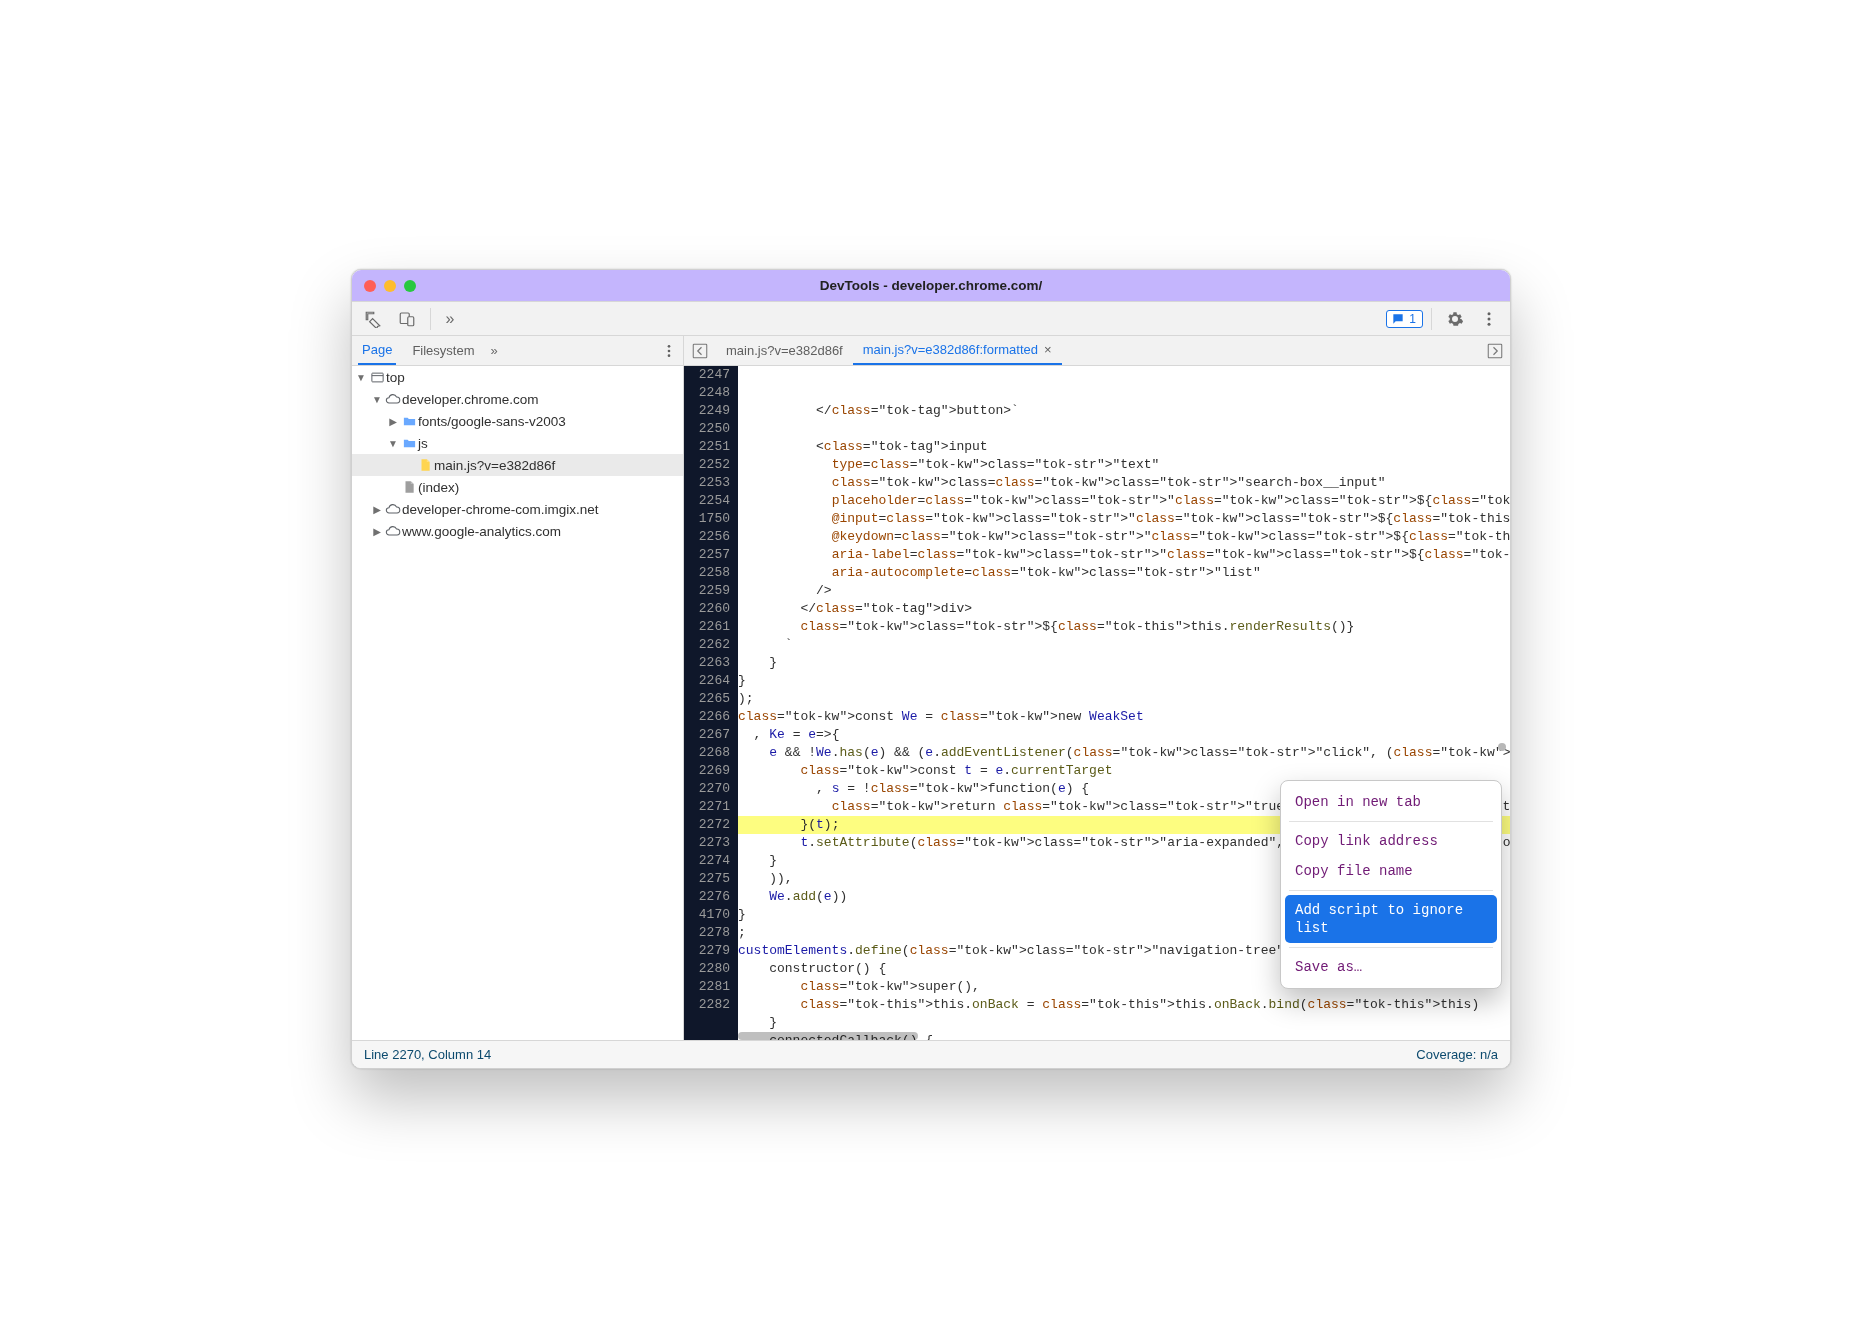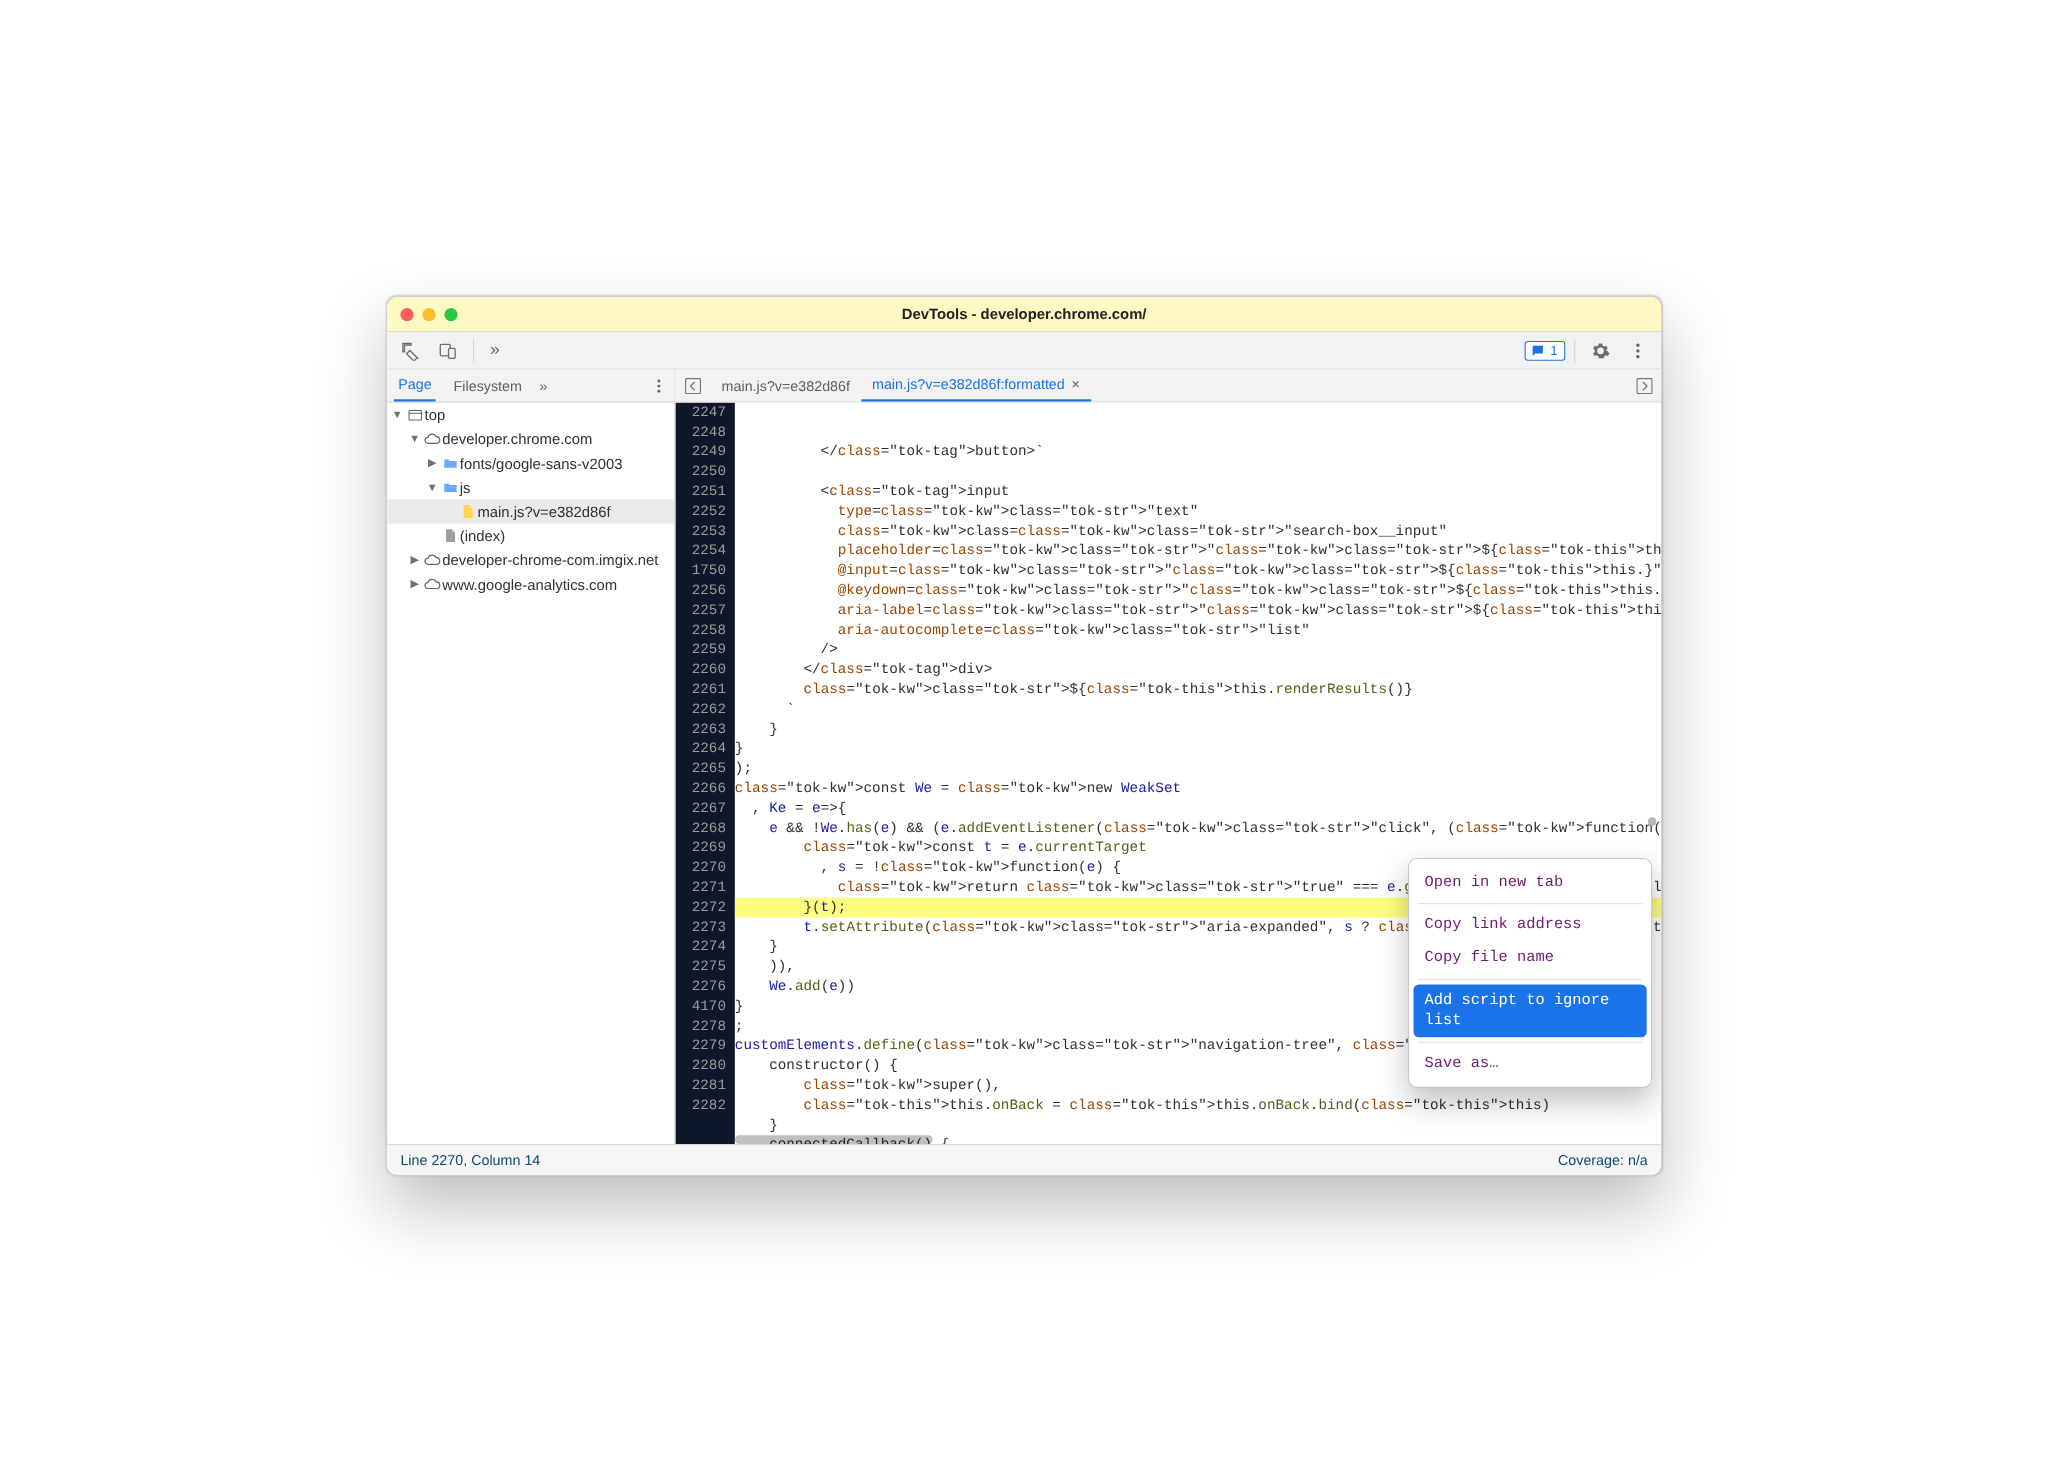--- a/index.html
+++ b/index.html
@@ -20,21 +20,21 @@
     border-radius: 10px;
     box-shadow: 0 30px 60px rgba(0,0,0,0.25), 0 0 2px rgba(0,0,0,0.2);
     overflow: hidden;
     background: #fff;
     display: flex;
     flex-direction: column;
   }
   
   .titlebar {
     height: 32px;
-    background: #fef9c3;
+    background: #c4b5fd;
     border-bottom: 1px solid #d7d7d7;
     display: flex;
     align-items: center;
     position: relative;
   }
   .traffic { display:flex; gap:8px; padding-left:12px;}
   .tl { width:12px; height:12px; border-radius:50%; }
   .tl.red { background:#ff5f57; }
   .tl.yellow { background:#febc2e; }
   .tl.green { background:#28c840; }
@@ -56,21 +56,21 @@
   .tabs { display:flex; align-items:stretch; height:100%; }
   .tab { padding: 0 14px; display:flex; align-items:center; cursor:default; color:#5f5f5f;}
   .tab.active { color:#1a73e8; border-bottom:2px solid #1a73e8; background:transparent; font-weight:400;}
   .tb-spacer { flex:1; }
   .badge { display:inline-flex; align-items:center; gap:4px; background:#fff; border:1px solid #1a73e8; border-radius:3px; padding:1px 6px 1px 4px; font-size:12px; color:#1a73e8; }
   .badge svg { fill:#1a73e8; }
   .gear, .kebab, .more { fill:#616161; }
   
   .workspace { flex:1; display:flex; min-height:0; }
   
-  .sidebar { width:262px; border-right:1px solid #d7d7d7; display:flex; flex-direction:column; min-width:0;}
+  .sidebar { width:332px; border-right:1px solid #d7d7d7; display:flex; flex-direction:column; min-width:0;}
   .side-header { height:30px; border-bottom:1px solid #d7d7d7; background:#f2f2f2; display:flex; align-items:center; padding:0 6px; gap:12px; font-size:13px; position:relative;}
   .side-tab { color:#5f5f5f; padding:0 4px; height:100%; display:flex; align-items:center;}
   .side-tab.active { color:#1a73e8; border-bottom:2px solid #1a73e8;}
   .side-header .kebab-wrap { position:absolute; right:6px; }
   .tree { flex:1; overflow:auto; font-size:13.5px; }
   .tnode { display:flex; align-items:center; height:22px; white-space:nowrap; overflow:hidden; text-overflow:ellipsis;}
   .tw { display:inline-flex; align-items:center; justify-content:center; width:14px; color:#707070; font-size:10px;}
   .ticon { display:inline-flex; align-items:center; justify-content:center; width:18px; }
   .tlabel { color:#303030; }
   .tnode.selected { background:#eaeaea; }

